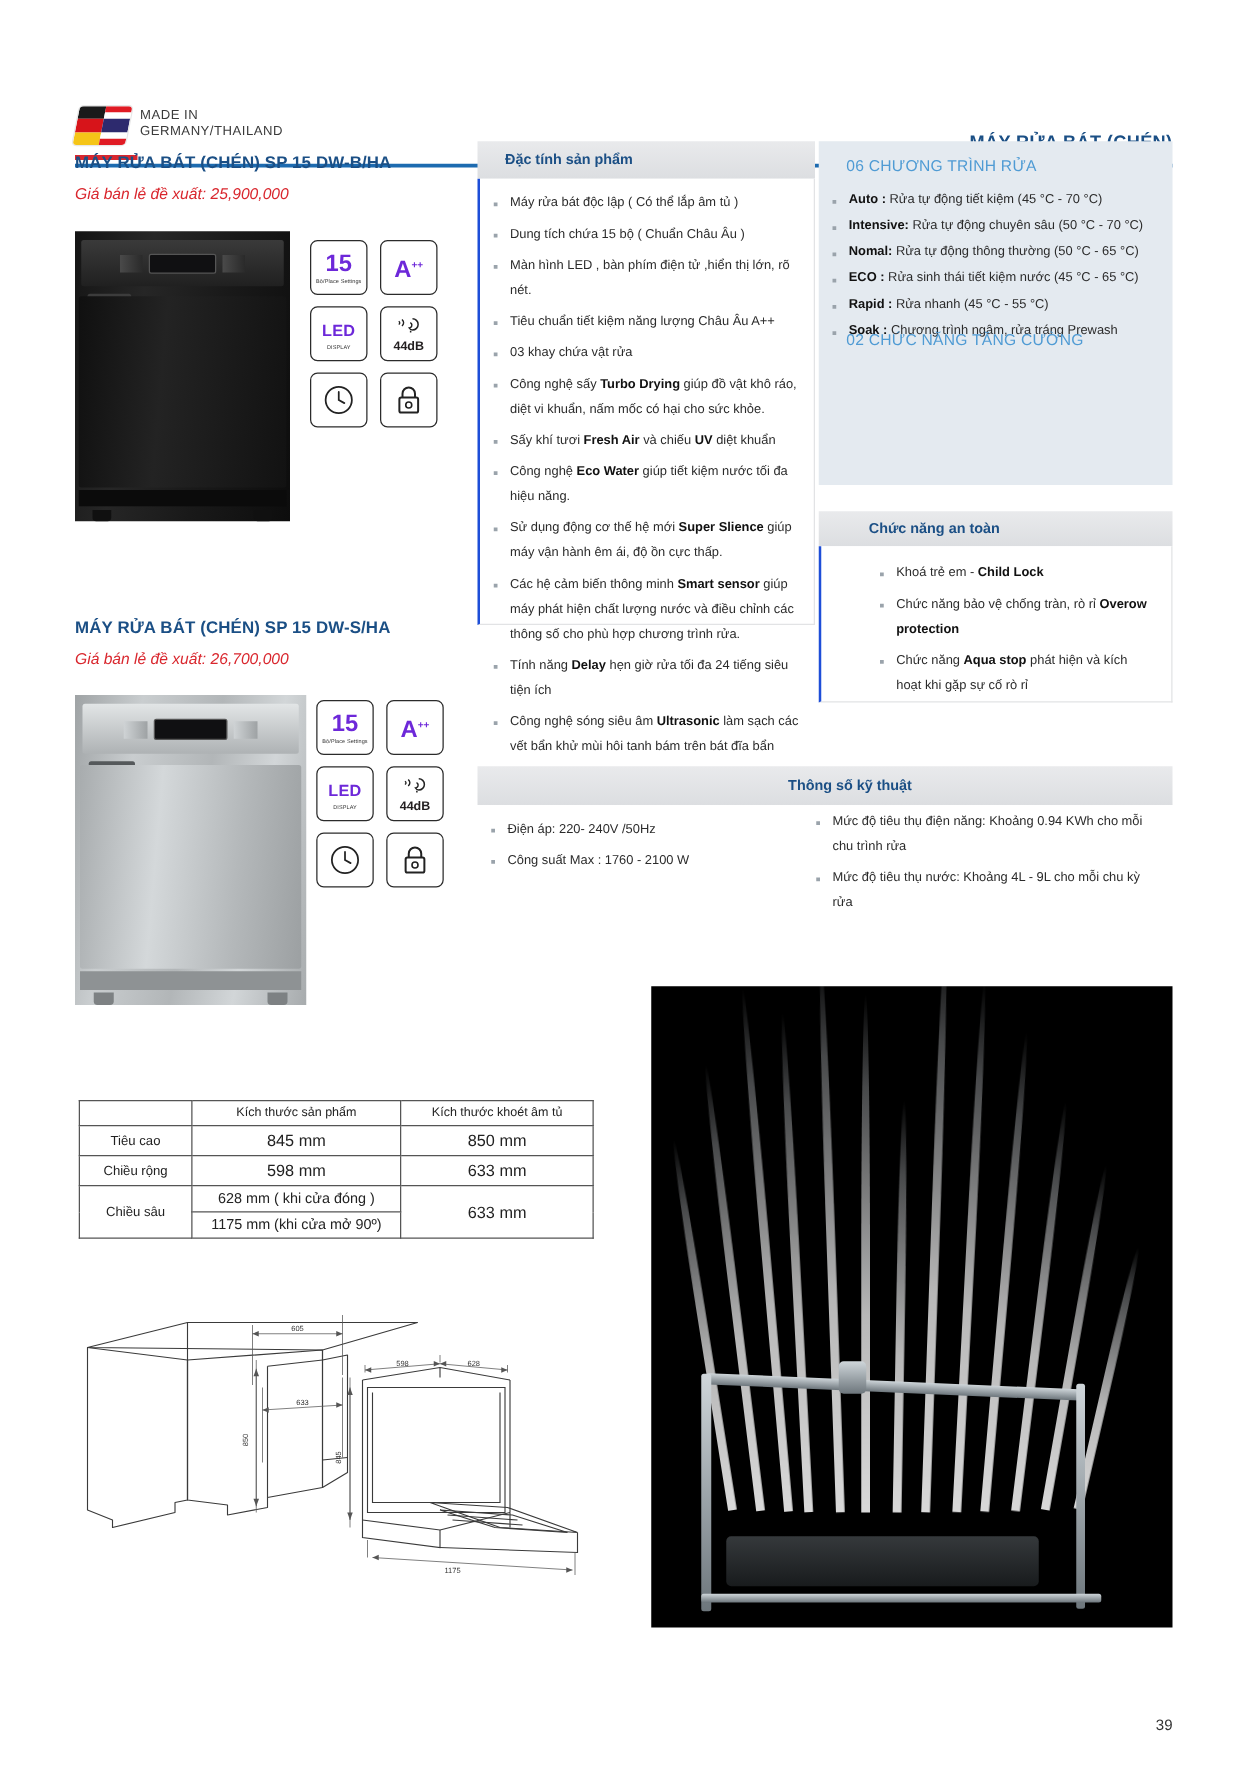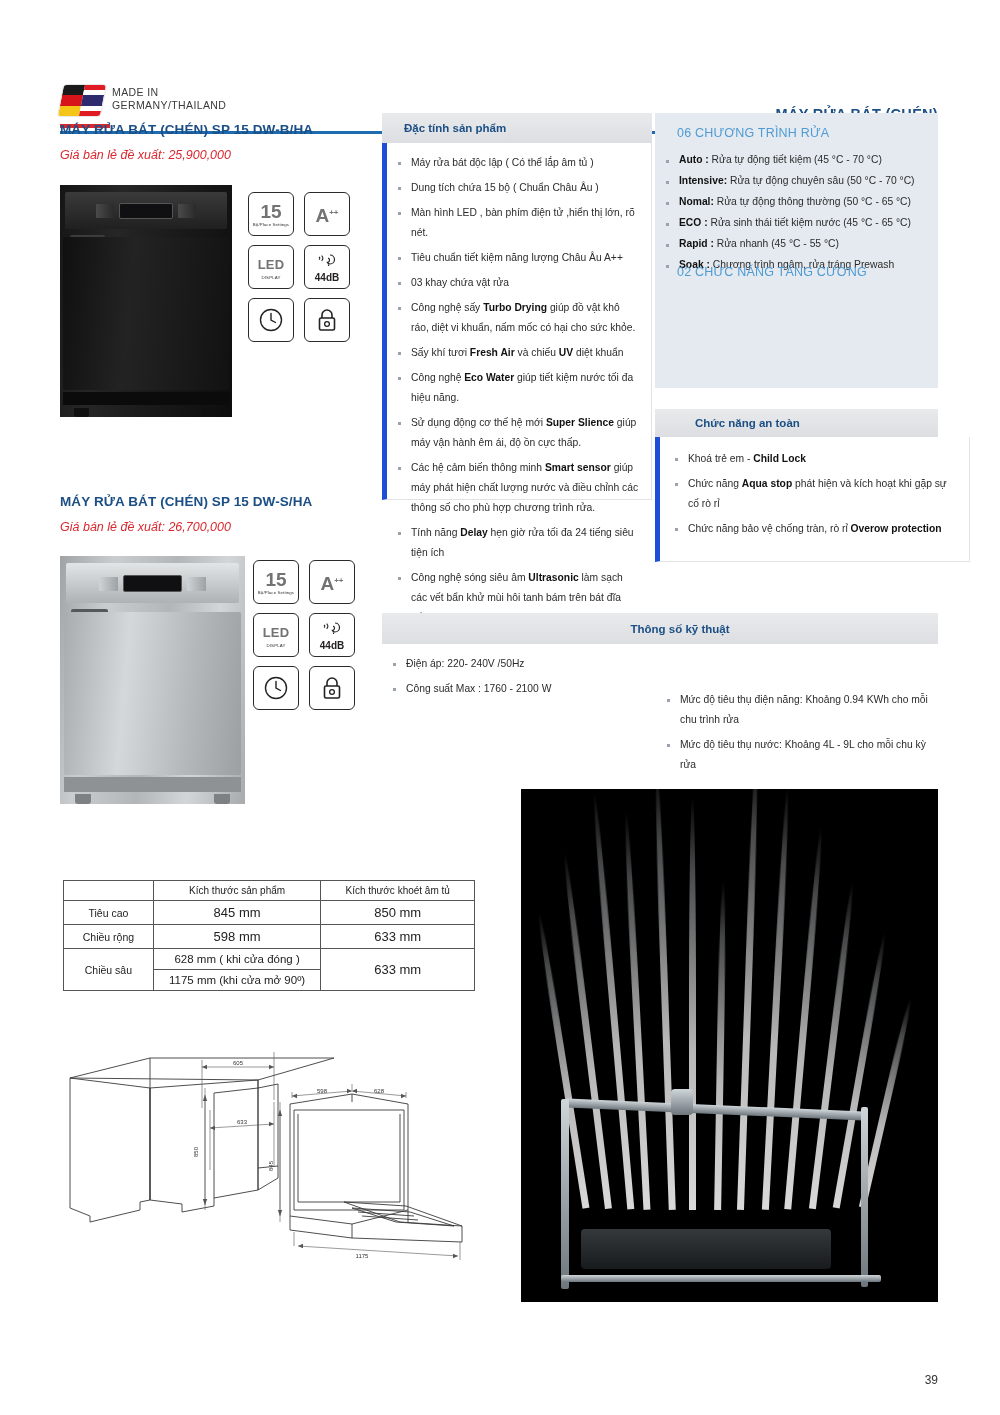--- a/index.html
+++ b/index.html
@@ -105,39 +105,39 @@
   .dw-black .dw-foot { background: #101010; }
   .dw-silver .dw-foot { background: #7d8183; }
 
   
   .badge-grid { position: absolute; display: grid; grid-template-columns: 46px 46px; gap: 9px 10px; }
   .badge {
     width: 46px; height: 44px; border: 1.6px solid #2b2b2b; border-radius: 6px;
     background: #fff; position: relative;
     display: flex; flex-direction: column; align-items: center; justify-content: center;
   }
-  .badge-main { font-size: 19px; font-weight: bold; line-height: 19px; color: #737373; }
+  .badge-main { font-size: 19px; font-weight: bold; line-height: 19px; color: #6d28d9; }
   .badge-main.sm { font-size: 13px; letter-spacing: .2px; }
   .badge-sub { font-size: 4.4px; line-height: 5px; color: #333; letter-spacing: .1px; margin-top: 1px; }
   .badge-sup { font-size: 8px; vertical-align: super; font-weight: bold; }
   .badge-db { font-size: 10px; font-weight: bold; margin-top: 4px; }
   svg { display: block; }
 
   
   .panel-bar {
     position: absolute;
     background: linear-gradient(180deg,#e9eaec 0%, #dcdee1 100%);
     display: flex; align-items: center; justify-content: center; padding-left: 40px;
   }
   .panel-bar-title { font-size: 11.5px; font-weight: bold; color: #1b4f85; }
 
   .panel-box {
     position: absolute;
     background: #fff;
-    border-left: 5px solid #1d4ed8;
+    border-left: 2px solid #1d4ed8;
     border-right: 1px solid #e2e3e5;
     border-bottom: 1px solid #e2e3e5;
   }
   .panel-tint {
     position: absolute;
     background: #e4eaf0;
   }
 
   
   ul.blist { list-style: none; margin: 0; padding: 0; }
@@ -360,39 +360,39 @@
   <div class="sect-title" style="left:22px; top:152px; position:absolute;">02 CHỨC NĂNG TĂNG CƯỜNG</div>
   <ul class="blist tight dot-blue" style="margin:177px 16px 0 8px;">
     <li><span class="bi">Half load</span><span> : Chương trình chọn rửa bán tải (Rửa 1/2) tiết kiệm năng lượng tối ưu.</span></li>
     <li><span class="bi">Extra drying</span><span> : Chức năng sấy tăng cường ( Chỉ sử dụng với chế độ Intensive, Nomal, ECO )</span></li>
   </ul>
 </div>
 
 <div class="panel-bar" style="left:655px; top:409px; width:283px; height:28px; justify-content:flex-start; padding-left:40px;">
   <span class="panel-bar-title">Chức năng an toàn</span>
 </div>
-<div class="panel-box" style="left:655px; top:437px; width:315px; height:125px;">
+<div class="panel-box" style="left:655px; top:437px; width:283px; height:125px;padding-left:32px;">
   <ul class="blist" style="margin:12px 14px 0 12px;">
     <li><span>Khoá trẻ em - </span><span class="b">Child Lock</span></li>
+    <li><span>Chức năng bảo vệ chống tràn, rò rỉ </span><span class="b">Overow protection</span></li>
     <li><span>Chức năng </span><span class="b">Aqua stop</span><span> phát hiện và kích hoạt khi gặp sự cố rò rỉ</span></li>
-    <li><span>Chức năng bảo vệ chống tràn, rò rỉ </span><span class="b">Overow protection</span></li>
   </ul>
 </div>
 
 <div class="panel-bar" style="left:382px; top:613px; width:556px; height:31px;">
   <span class="panel-bar-title">Thông số kỹ thuật</span>
 </div>
 <div class="panel-box" style="left:382px; top:644px; width:556px; height:80px; border:none;">
   <div style="position:absolute; left:8px; top:10px; width:262px;">
     <ul class="blist">
       <li>Điện áp: 220- 240V /50Hz</li>
       <li>Công suất Max : 1760 - 2100 W</li>
     </ul>
   </div>
-  <div style="position:absolute; left:282px; top:4px; width:268px;margin-top:42px;">
+  <div style="position:absolute; left:268px; top:4px; width:268px;">
     <ul class="blist">
       <li>Mức độ tiêu thụ điện năng: Khoảng 0.94 KWh cho mỗi chu trình rửa</li>
       <li>Mức độ tiêu thụ nước: Khoảng 4L - 9L cho mỗi chu kỳ rửa</li>
     </ul>
   </div>
 </div>
 
 <table class="dims" style="left:63px; top:880px; width:412px;">
   <tbody>
       <tr>

